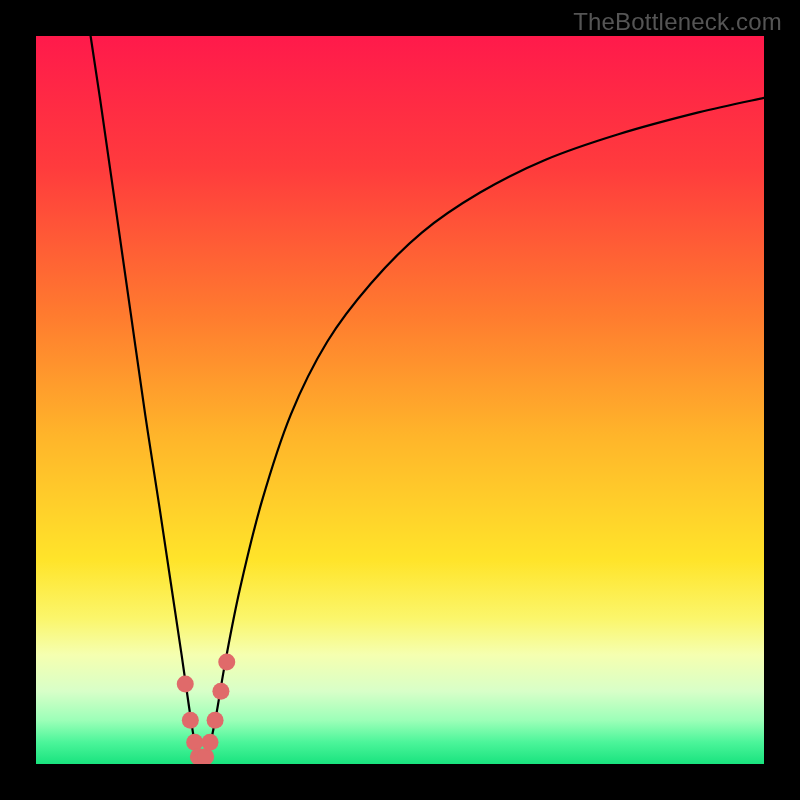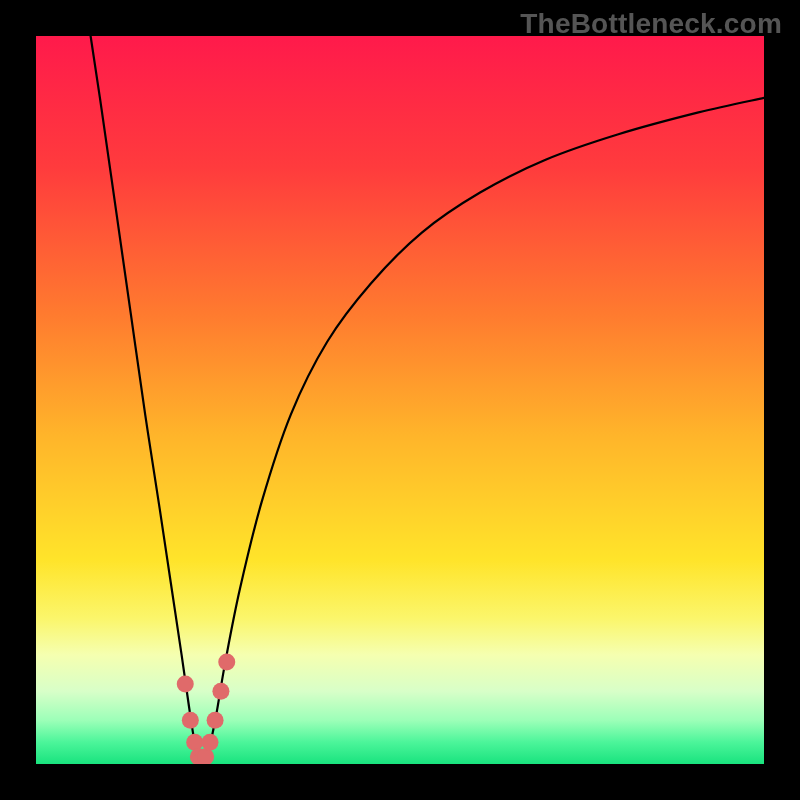--- a/index.html
+++ b/index.html
@@ -40,22 +40,22 @@
     top: 0;
     width: 728px;
     height: 728px;
     overflow: visible;
   }
   .watermark {
     position: absolute;
     right: 18px;
     top: 8px;
     color: #555;
-    font-size: 28px;
-    font-weight: 700;
+    font-size: 24px;
+    font-weight: 400;
     letter-spacing: 0.2px;
     user-select: none;
   }
 </style>
 </head>
 <body>
 
 <div class="frame">
 
   <div class="plot-area">

